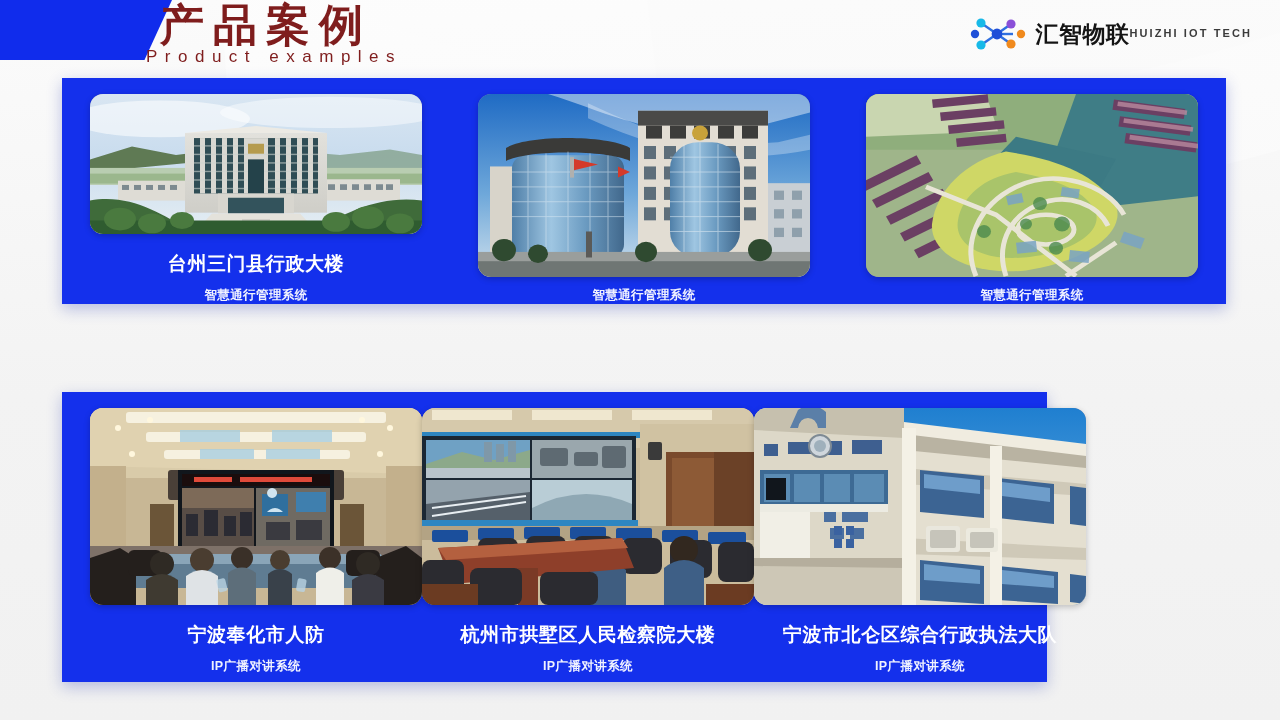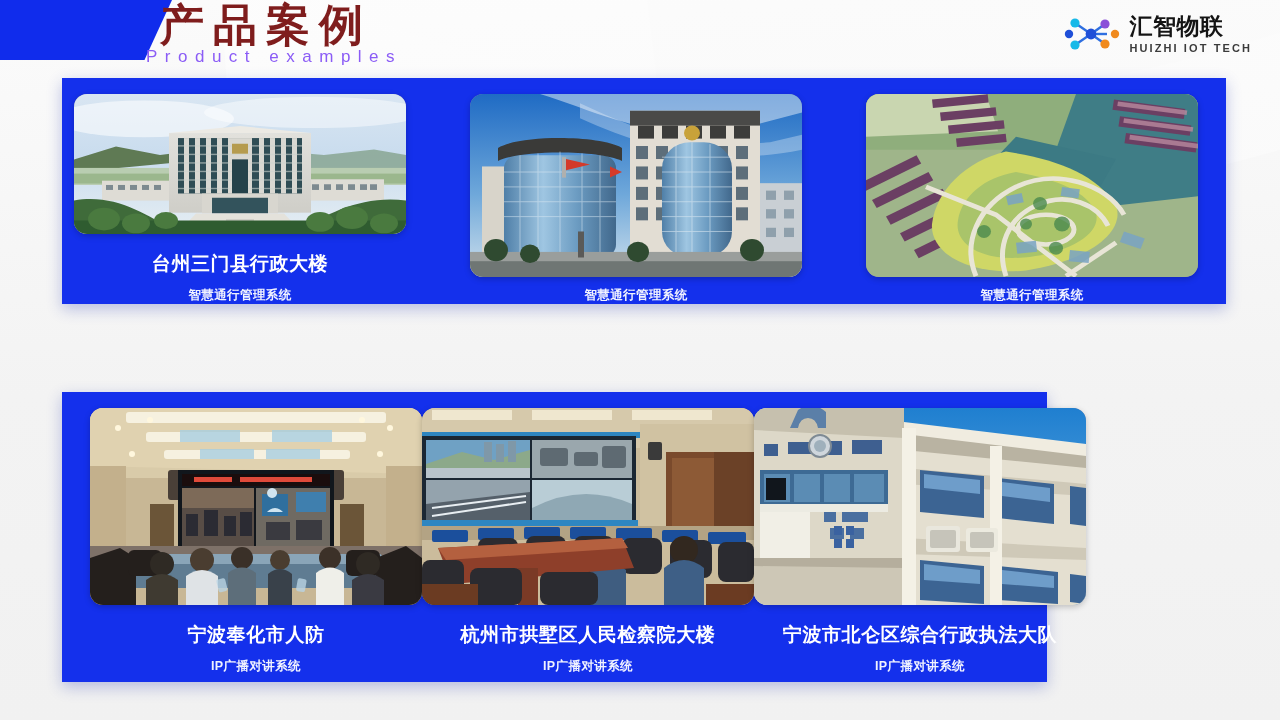--- a/index.html
+++ b/index.html
@@ -57,42 +57,42 @@
     position: absolute; left: 160px; top: 2px;
     font-size: 44px; font-weight: 700;
     color: #7f1d1d;
     letter-spacing: 9px;
     line-height: 46px;
     white-space: nowrap;
   }
   .header-subtitle {
     position: absolute; left: 146px; top: 47px;
     font-size: 17px;
-    color: #8b5cf6;
+    color: #7f1d1d;
     letter-spacing: 7.5px;
     line-height: 20px;
     white-space: nowrap;
   }
 
   
   .logo { position: absolute; right: 28px; top: 14px; display: flex; align-items: center; gap: 8px; }
   .logo-mark { width: 58px; height: 40px; flex: none; }
-  .logo-text { display: flex; flex-direction: column; line-height: 1; }
+  .logo-text { display: flex; flex-direction: row; line-height: 1; }
   .logo-cn { font-size: 23px; font-weight: 700; color: #141414; letter-spacing: 0.5px; }
   .logo-en { font-size: 11px; font-weight: 700; color: #3b3b3b; letter-spacing: 2.1px; margin-top: 5px; }
 
   
   .panel {
     position: absolute;
     background: #1430ec;
     box-shadow: 0 5px 14px rgba(40,60,180,.30);
     display: flex;
     justify-content: space-between;
   }
-  #panel-top    { left: 62px; top: 78px;  width: 1164px; height: 226px; padding: 16px 28px 0 12px; }
+  #panel-top    { left: 62px; top: 78px;  width: 1164px; height: 226px; padding: 16px 28px 0 28px; }
   #panel-bottom { left: 62px; top: 392px; width: 985px; height: 290px; padding: 16px 28px 0 28px; }
 
   .case-card { width: 332px; display: flex; flex-direction: column; align-items: center; }
 
   .case-photo {
     width: 332px; height: 197px;
     border-radius: 13px;
     overflow: hidden;
     position: relative;
     background: #88a;

